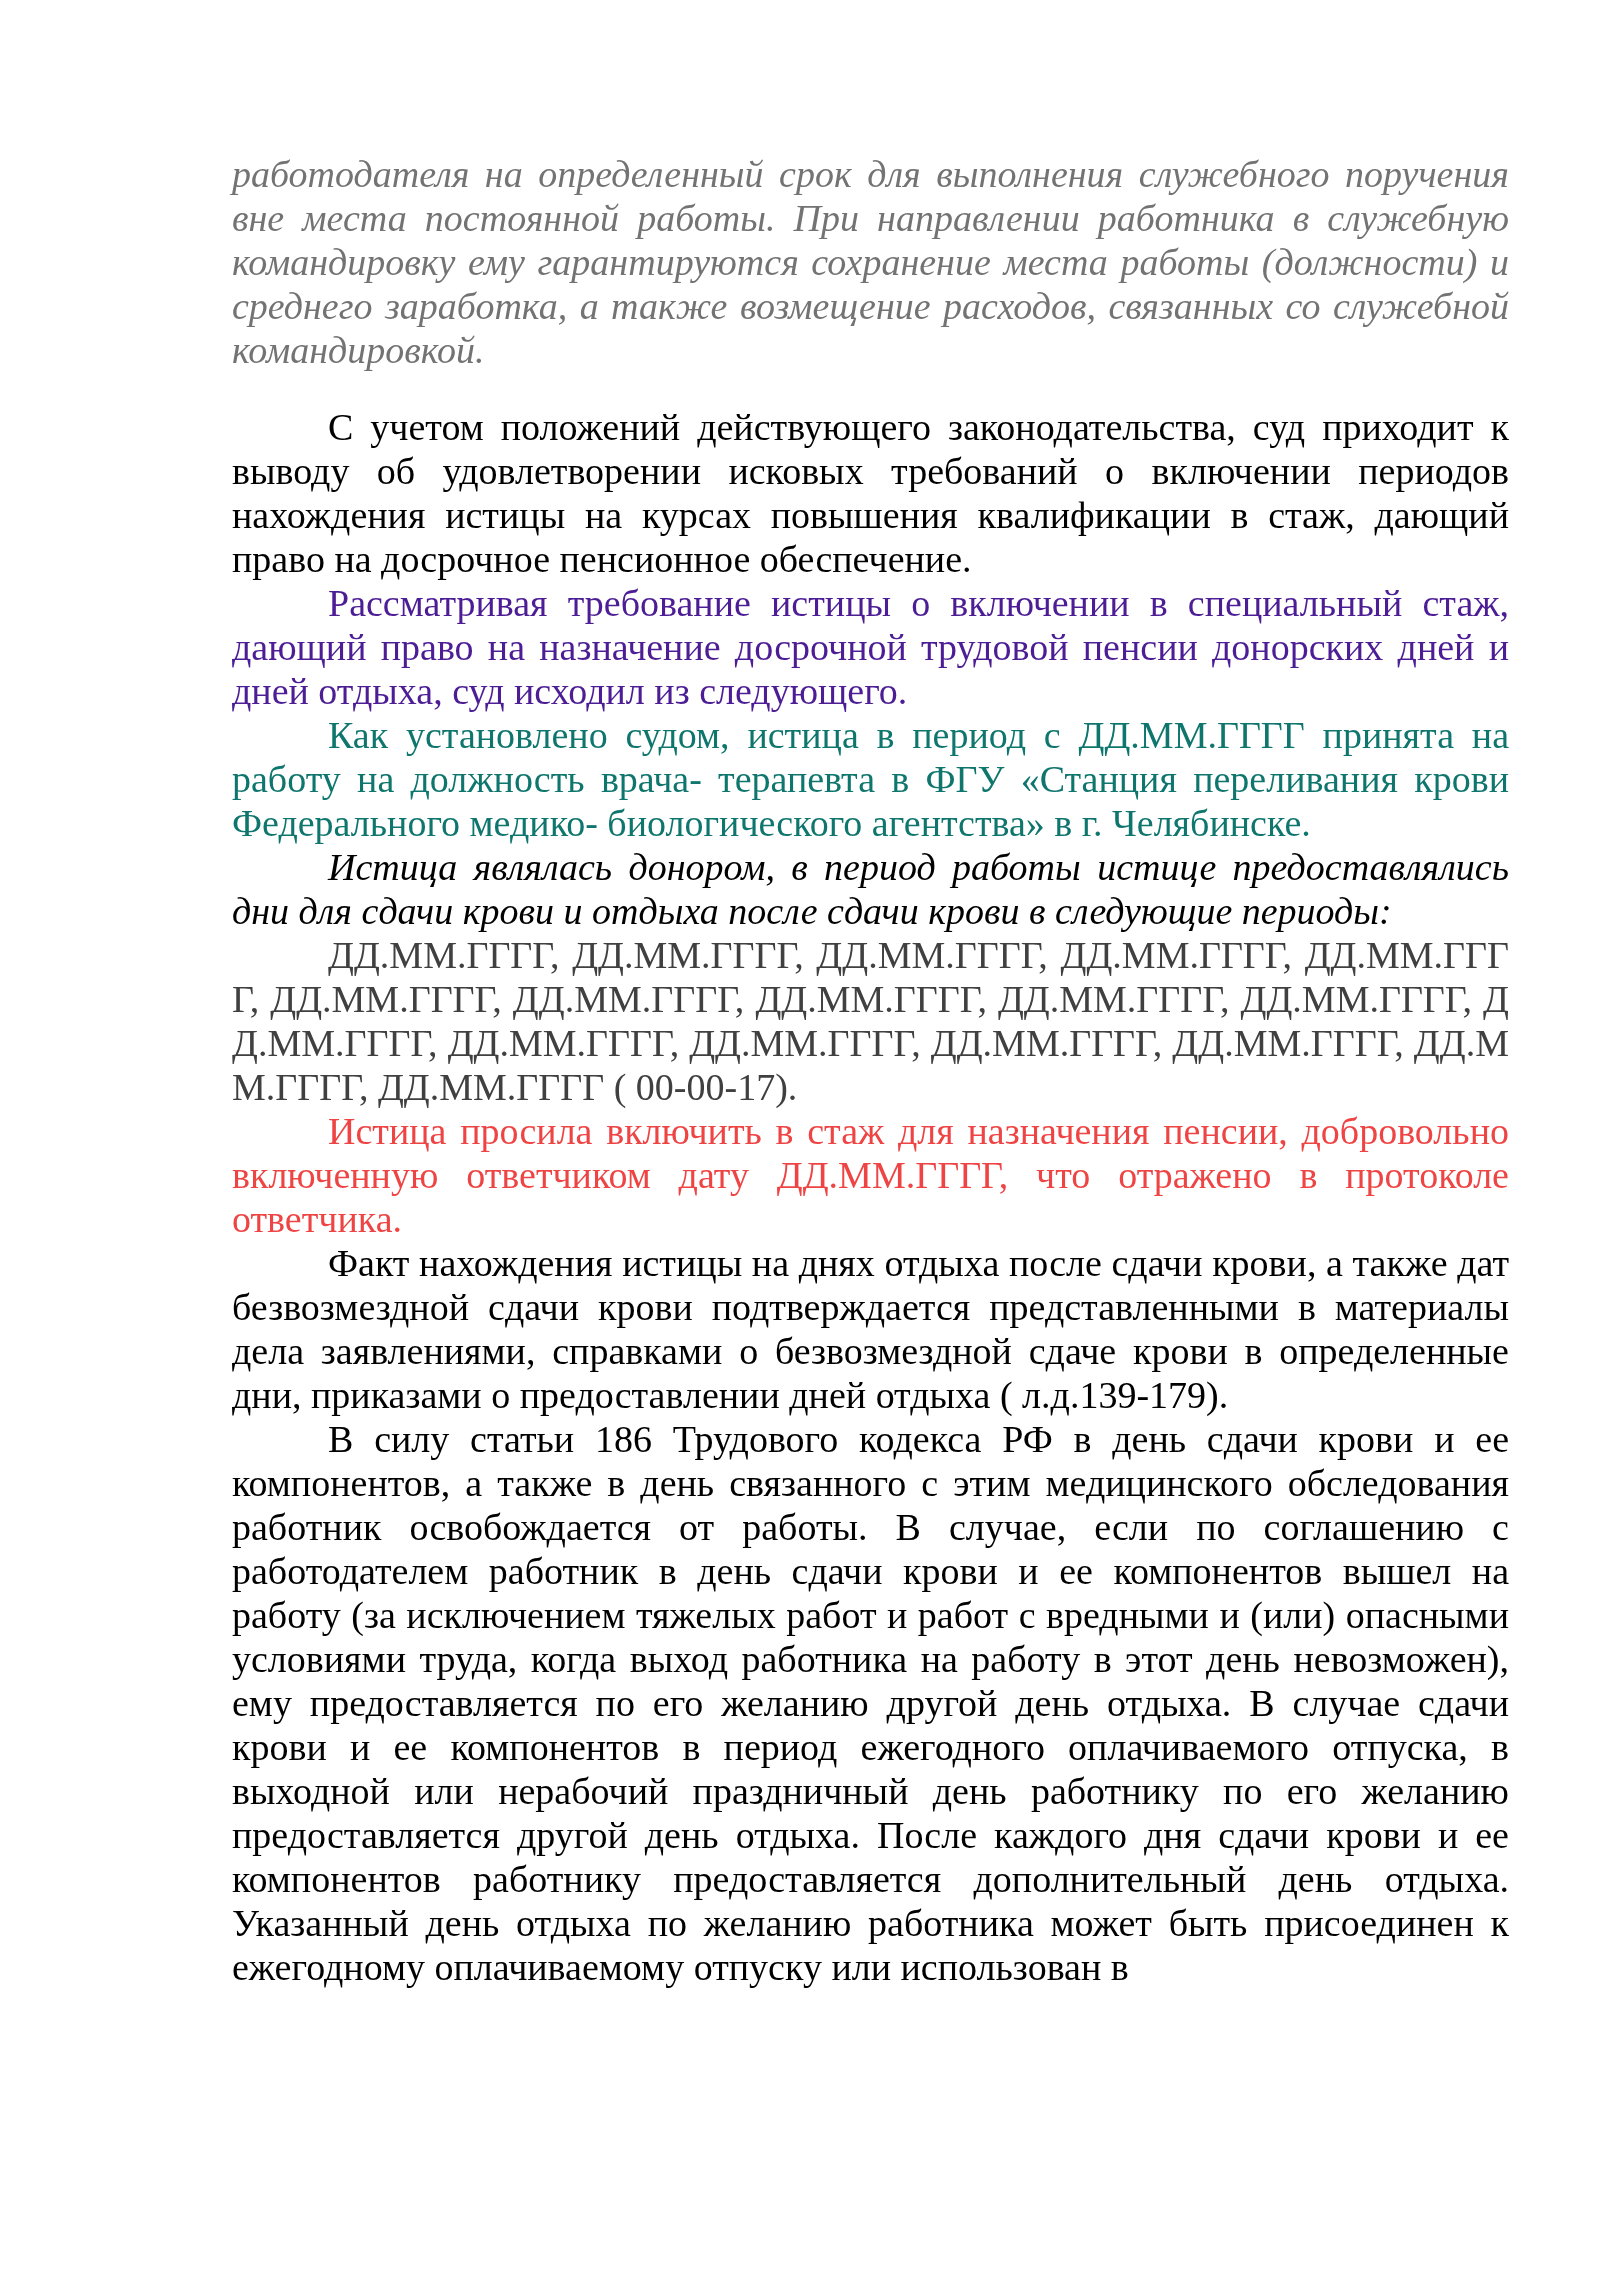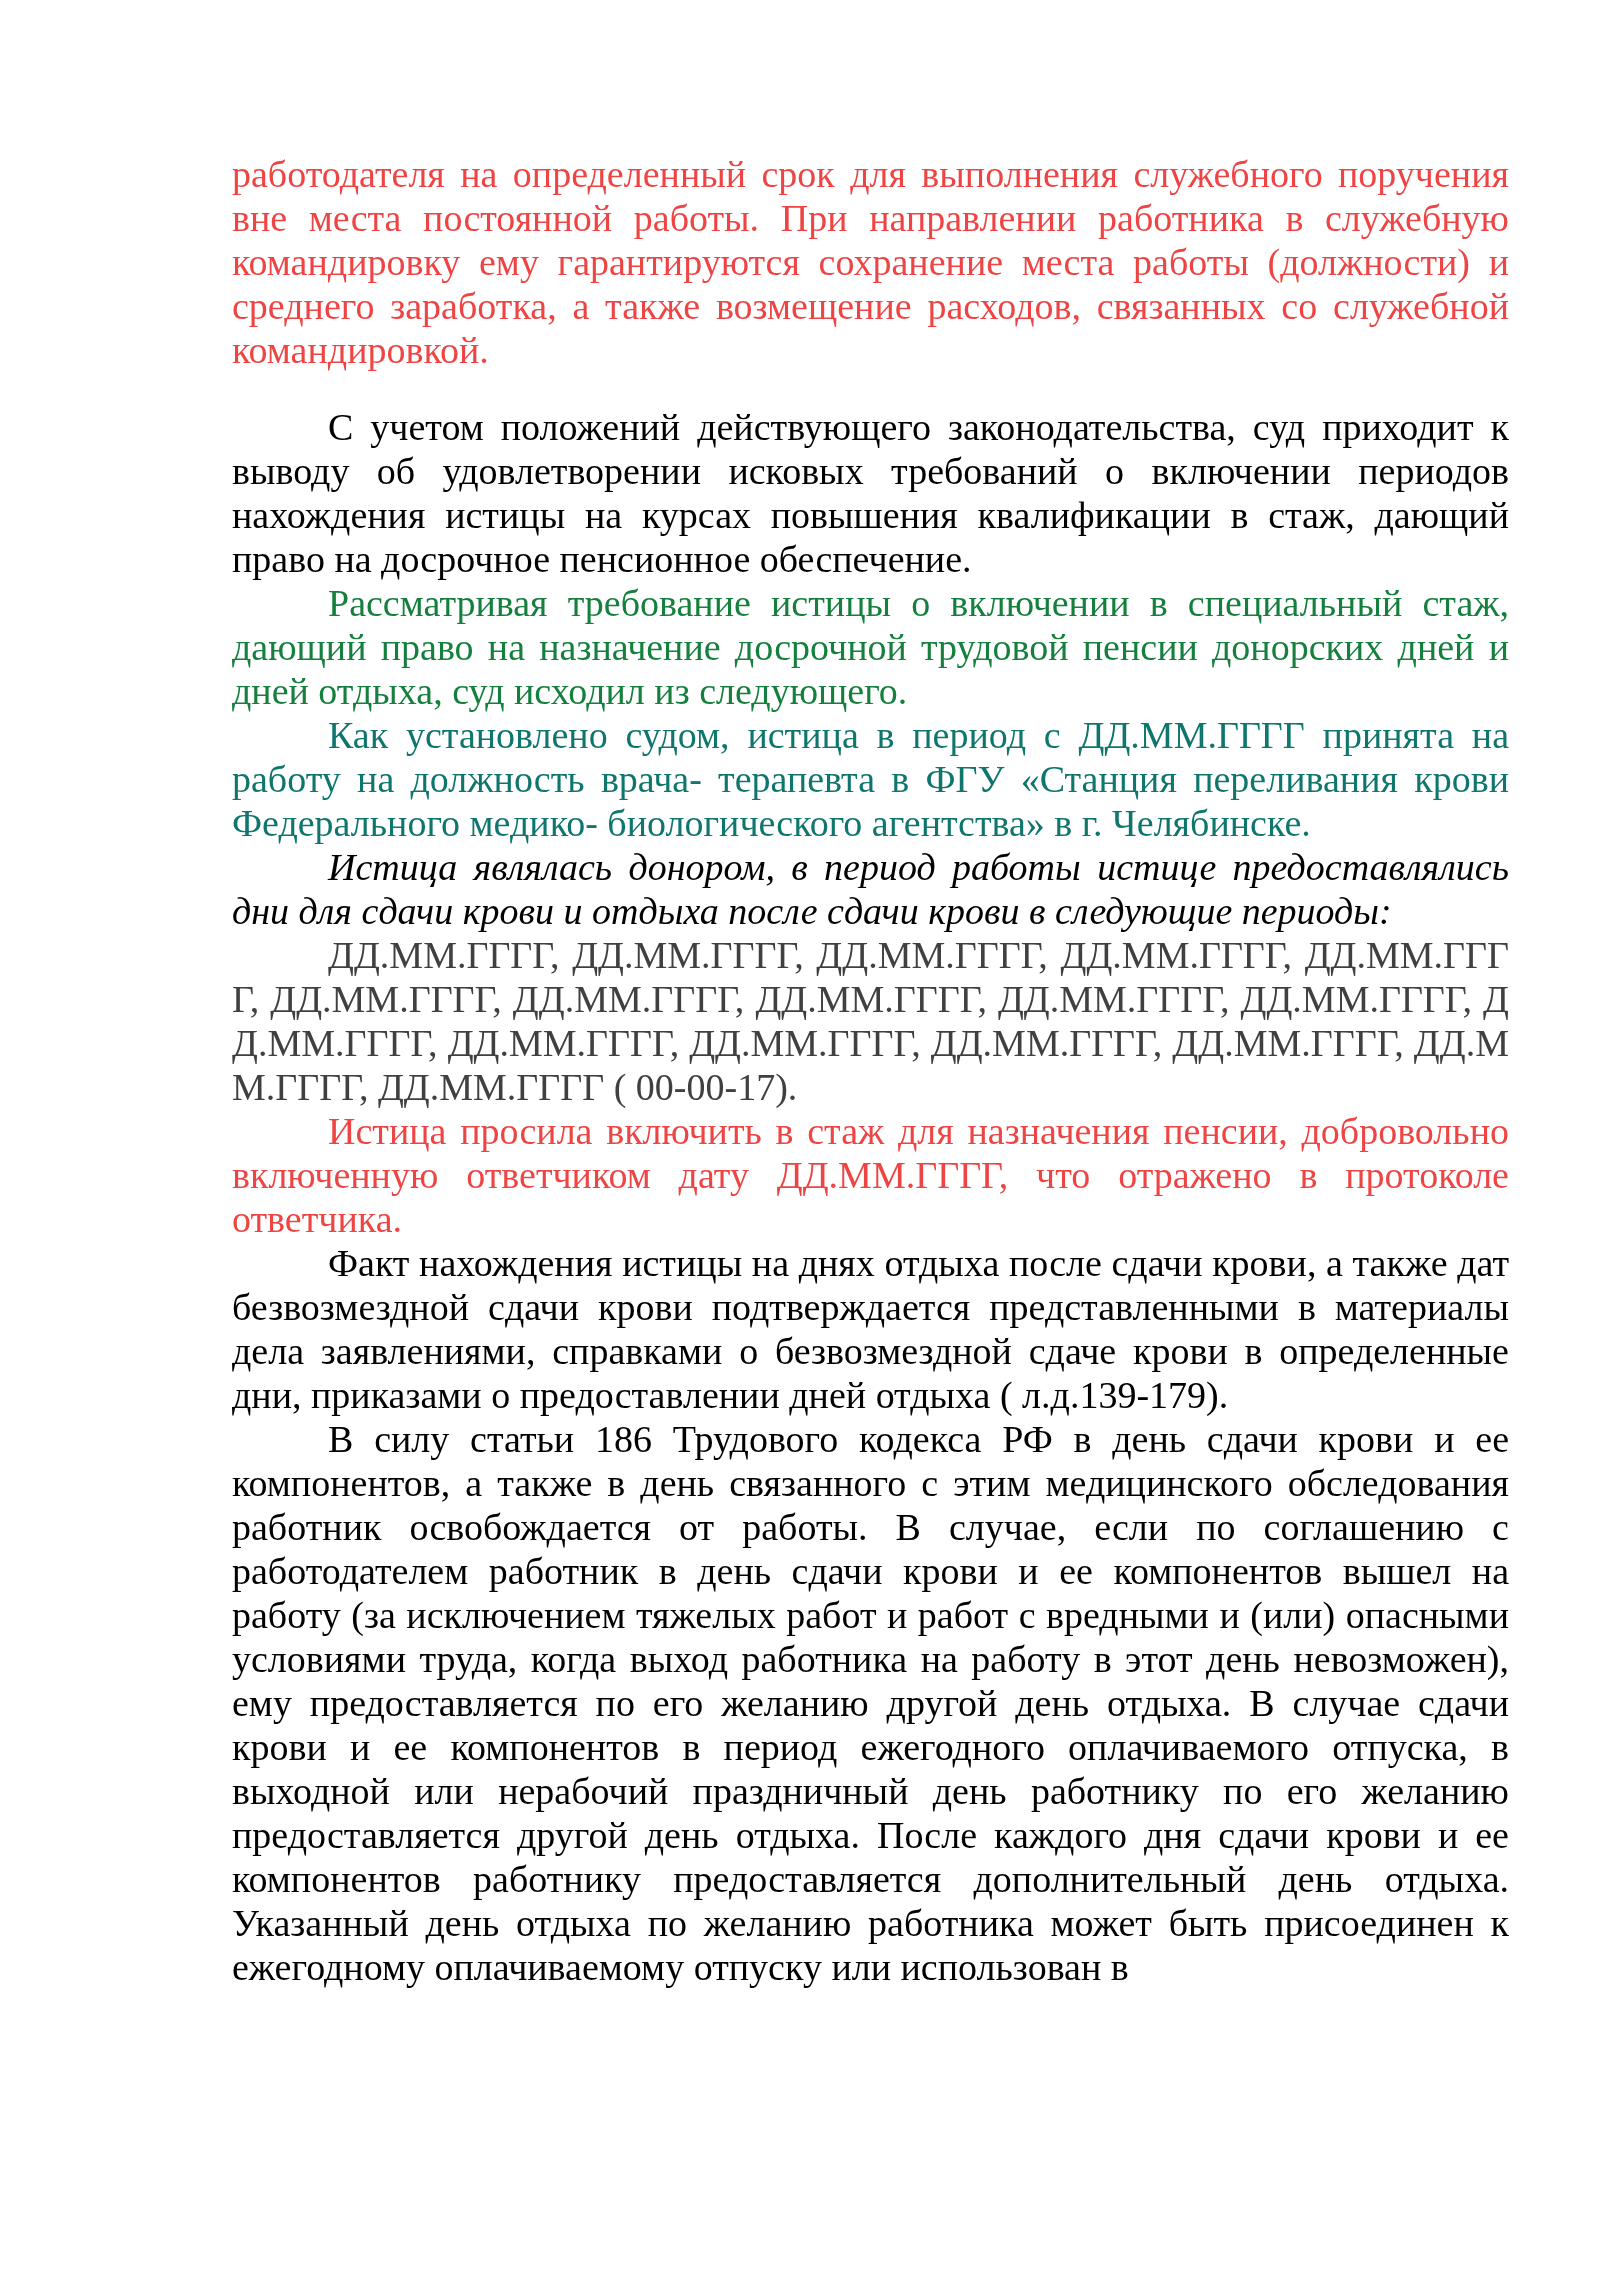--- a/index.html
+++ b/index.html
@@ -38,23 +38,23 @@
   }
   .para.dates {
     word-break: break-all;
   }
 </style>
 </head>
 <body>
 
 <div class="page" style="background: rgb(255, 255, 255);">
   <div class="text-block">
-      <p class="para" style="color: #ef4444;">работодателя на определенный срок для выполнения служебного поручения вне места постоянной работы. При направлении работника в служебную командировку ему гарантируются сохранение места работы (должности) и среднего заработка, а также возмещение расходов, связанных со служебной командировкой.</p>
+      <p class="para" style="color: #737373; font-style: italic;">работодателя на определенный срок для выполнения служебного поручения вне места постоянной работы. При направлении работника в служебную командировку ему гарантируются сохранение места работы (должности) и среднего заработка, а также возмещение расходов, связанных со служебной командировкой.</p>
       <p class="para indent" style="color: rgb(0, 0, 0); margin-top: 33px;">С учетом положений действующего законодательства, суд приходит к выводу об удовлетворении исковых требований о включении периодов нахождения истицы на курсах повышения квалификации в стаж, дающий право на досрочное пенсионное обеспечение.</p>
-      <p class="para indent" style="color: #15803d;">Рассматривая требование истицы о включении в специальный стаж, дающий право на назначение досрочной трудовой пенсии донорских дней и дней отдыха, суд исходил из следующего.</p>
+      <p class="para indent" style="color: #4c1d95;">Рассматривая требование истицы о включении в специальный стаж, дающий право на назначение досрочной трудовой пенсии донорских дней и дней отдыха, суд исходил из следующего.</p>
       <p class="para indent" style="color: #0f766e;">Как установлено судом, истица в период с ДД.ММ.ГГГГ принята на работу на должность врача- терапевта в ФГУ «Станция переливания крови Федерального медико- биологического агентства» в г. Челябинске.</p>
       <p class="para indent" style="color: rgb(0, 0, 0); font-style: italic;">Истица являлась донором, в период работы истице предоставлялись дни для сдачи крови и отдыха после сдачи крови в следующие периоды:</p>
       <p class="para indent dates" style="color: #404040;">ДД.ММ.ГГГГ, ДД.ММ.ГГГГ, ДД.ММ.ГГГГ, ДД.ММ.ГГГГ, ДД.ММ.ГГГГ, ДД.ММ.ГГГГ, ДД.ММ.ГГГГ, ДД.ММ.ГГГГ, ДД.ММ.ГГГГ, ДД.ММ.ГГГГ, ДД.ММ.ГГГГ, ДД.ММ.ГГГГ, ДД.ММ.ГГГГ, ДД.ММ.ГГГГ, ДД.ММ.ГГГГ, ДД.ММ.ГГГГ, ДД.ММ.ГГГГ ( 00-00-17).</p>
       <p class="para indent" style="color: #ef4444;">Истица просила включить в стаж для назначения пенсии, добровольно включенную ответчиком дату ДД.ММ.ГГГГ, что отражено в протоколе ответчика.</p>
       <p class="para indent" style="color: rgb(0, 0, 0);">Факт нахождения истицы на днях отдыха после сдачи крови, а также дат безвозмездной сдачи крови подтверждается представленными в материалы дела заявлениями, справками о безвозмездной сдаче крови в определенные дни, приказами о предоставлении дней отдыха ( л.д.139-179).</p>
       <p class="para indent" style="color: rgb(0, 0, 0);">В силу статьи 186 Трудового кодекса РФ в день сдачи крови и ее компонентов, а также в день связанного с этим медицинского обследования работник освобождается от работы. В случае, если по соглашению с работодателем работник в день сдачи крови и ее компонентов вышел на работу (за исключением тяжелых работ и работ с вредными и (или) опасными условиями труда, когда выход работника на работу в этот день невозможен), ему предоставляется по его желанию другой день отдыха. В случае сдачи крови и ее компонентов в период ежегодного оплачиваемого отпуска, в выходной или нерабочий праздничный день работнику по его желанию предоставляется другой день отдыха. После каждого дня сдачи крови и ее компонентов работнику предоставляется дополнительный день отдыха. Указанный день отдыха по желанию работника может быть присоединен к ежегодному оплачиваемому отпуску или использован в</p>
     </div>
 </div>
 
 

